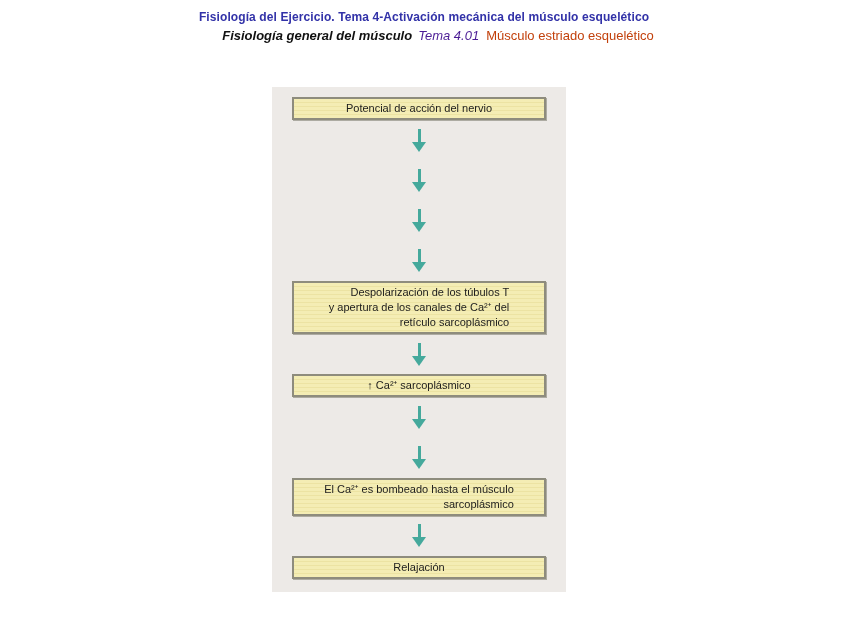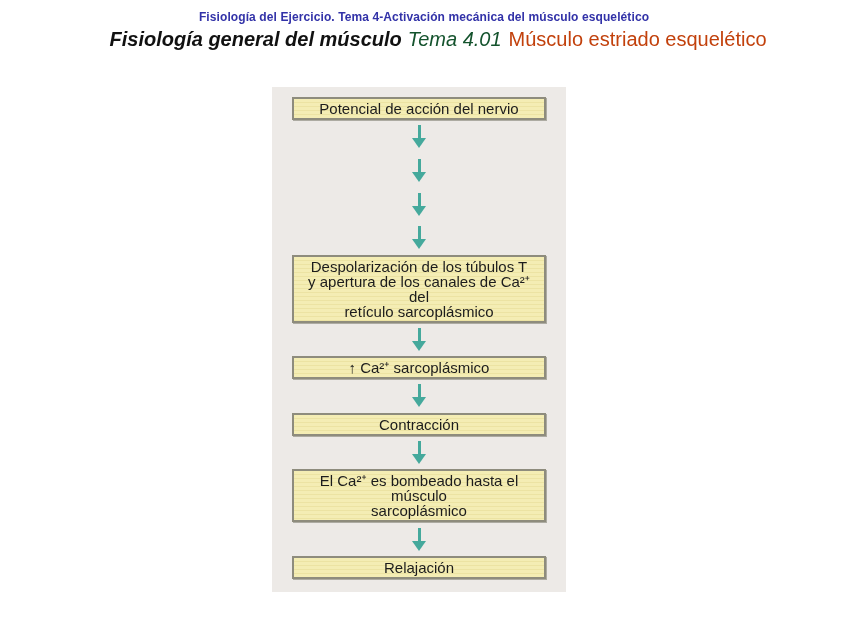--- a/index.html
+++ b/index.html
@@ -16,25 +16,25 @@
     color: #3232a8;
     letter-spacing: 0.1px;
     white-space: nowrap;
   }
   .title-line2 {
     margin-top: 4px;
     padding-left: 28px;
     display: flex;
     justify-content: center;
     align-items: baseline;
-    font-size: 20px;
+    font-size: 13px;
     white-space: nowrap;
   }
   .subtitle-main { font-weight: bold; font-style: italic; color: #111111; }
-  .subtitle-tema { font-style: italic; color: #14532d; margin-left: 6px; }
+  .subtitle-tema { font-style: italic; color: #4c1d95; margin-left: 6px; }
   .subtitle-topic { color: #c2410c; margin-left: 7px; }
 
   .panel {
     position: absolute;
     left: 272px; top: 87px;
     width: 294px; height: 505px;
     background: #edeae7;
     display: flex;
     flex-direction: column;
     align-items: center;
@@ -47,24 +47,25 @@
     box-shadow: 1px 1px 0 rgba(120,118,105,0.55);
     background: repeating-linear-gradient(180deg, #f4edb4 0px, #f4edb4 3px, #ece3a3 3px, #ece3a3 4px);
     display: flex;
     align-items: center;
     justify-content: center;
     text-align: center;
     flex: 0 0 auto;
     padding: 2px 6px;
   }
   .box-text {
-    font-size: 15px;
+    font-size: 11px;
     line-height: 15px;
     color: #1c1c1c;
     white-space: pre-line;
+    text-align: right;
   }
 
   .arrow {
     flex: 1 1 auto;
     display: flex;
     flex-direction: column;
     align-items: center;
     justify-content: center;
   }
   .arrow .stem { width: 3px; height: 13px; background: #45a99c; }
@@ -125,23 +126,20 @@
       </div>
 
     <div class="box">
       <span class="box-text">↑ Ca²⁺ sarcoplásmico</span>
     </div>
     <div class="arrow">
         <span class="stem"></span>
         <span class="head"></span>
       </div>
 
-    <div class="box">
-      <span class="box-text">Contracción</span>
-    </div>
     <div class="arrow">
         <span class="stem"></span>
         <span class="head"></span>
       </div>
 
     <div class="box">
       <span class="box-text">El Ca²⁺ es bombeado hasta el músculo
 sarcoplásmico</span>
     </div>
     <div class="arrow">

